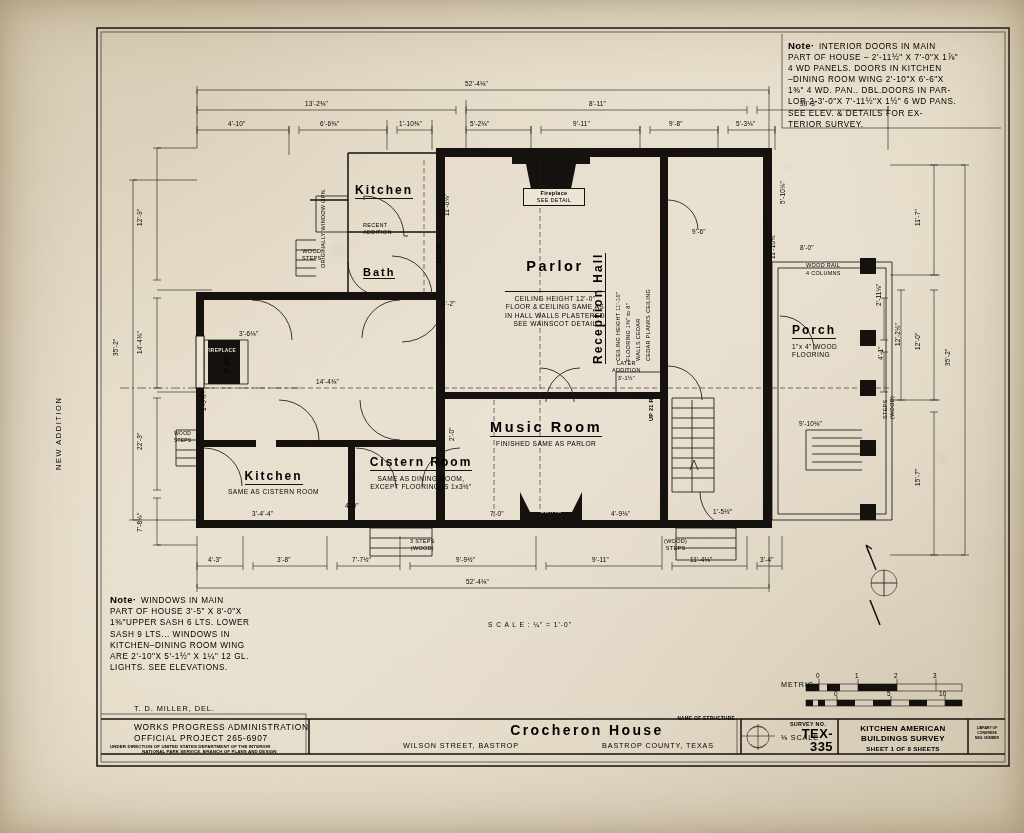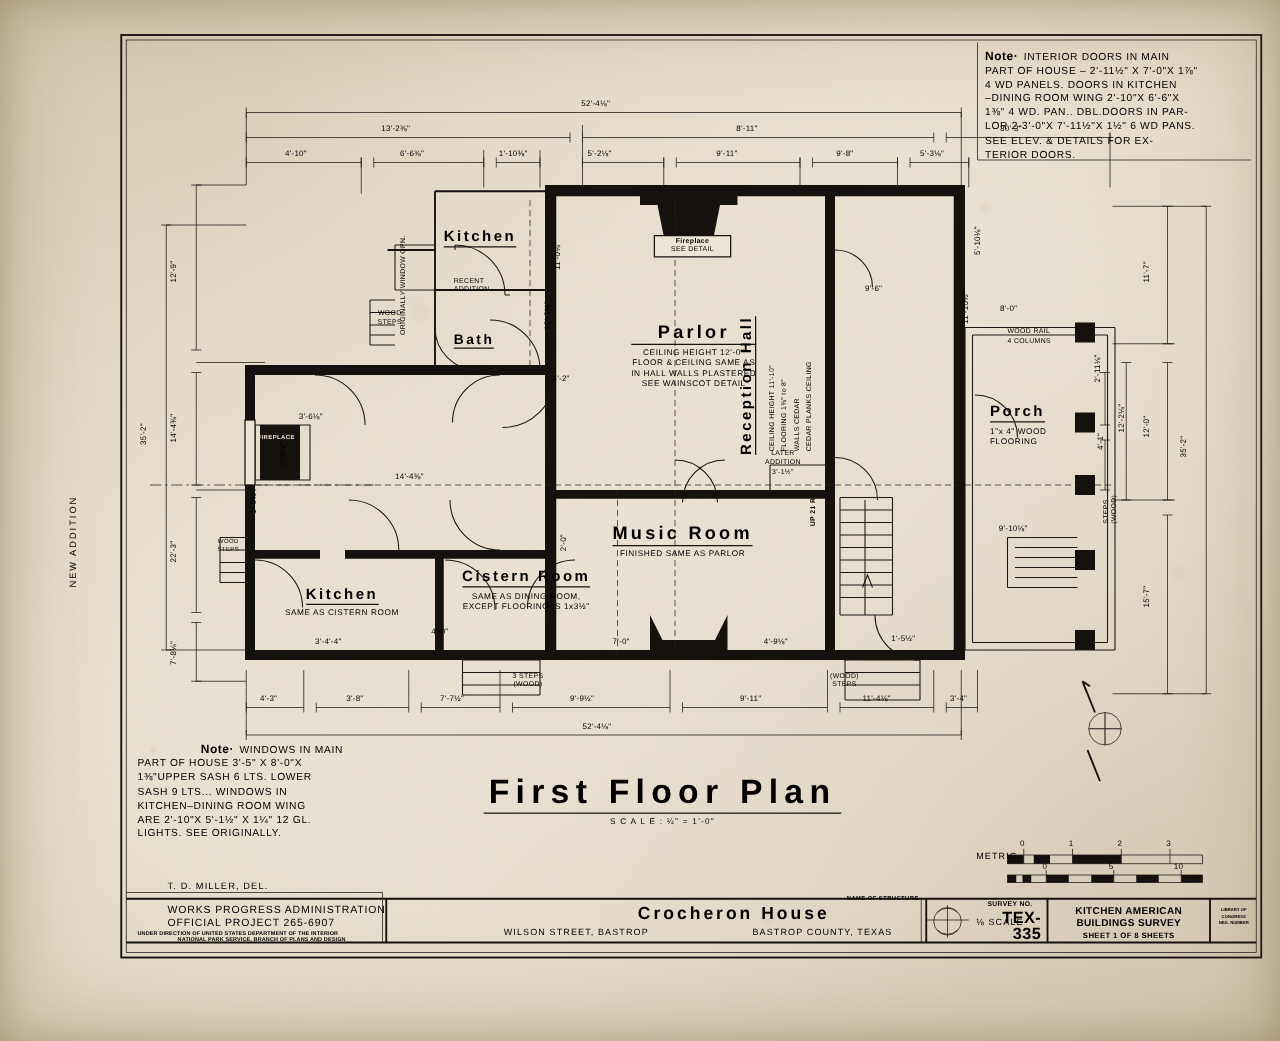--- a/index.html
+++ b/index.html
@@ -222,38 +222,38 @@
     <div style="line-height:11.1px;">
       <span class="noteb">Note·</span>
       <span class="note">INTERIOR DOORS IN MAIN</span>
     </div>
     <div class="note" style="line-height:11.1px;">PART OF HOUSE – 2'-11½" X 7'-0"X 1⅞"</div>
     <div class="note" style="line-height:11.1px;">4 WD PANELS.  DOORS IN KITCHEN</div>
     <div class="note" style="line-height:11.1px;">–DINING ROOM WING  2'-10"X 6'-6"X</div>
     <div class="note" style="line-height:11.1px;">1⅜"  4 WD. PAN.. DBL.DOORS IN PAR-</div>
     <div class="note" style="line-height:11.1px;">LOR  2-3'-0"X 7'-11½"X 1½"  6 WD PANS.</div>
     <div class="note" style="line-height:11.1px;">SEE ELEV. &amp; DETAILS FOR EX-</div>
-    <div class="note" style="line-height:11.1px;">TERIOR DOORS.</div>
+    <div class="note" style="line-height:11.1px;">TERIOR SURVEY.</div>
   </div>
 
   <div style="position:absolute;left:110px;top:592px;width:215px;">
-    <div style="line-height:11.2px;text-align:center;">
+    <div style="line-height:11.2px;">
       <span class="noteb">Note·</span>
       <span class="note">WINDOWS IN MAIN</span>
     </div>
     <div class="note" style="line-height:11.2px;">PART OF HOUSE  3'-5" X 8'-0"X</div>
     <div class="note" style="line-height:11.2px;">1⅜"UPPER SASH 6 LTS.  LOWER</div>
     <div class="note" style="line-height:11.2px;">SASH 9 LTS... WINDOWS IN</div>
     <div class="note" style="line-height:11.2px;">KITCHEN–DINING ROOM WING</div>
     <div class="note" style="line-height:11.2px;">ARE  2'-10"X 5'-1½" X 1¼"  12 GL.</div>
-    <div class="note" style="line-height:11.2px;">LIGHTS.  SEE ORIGINALLY.</div>
+    <div class="note" style="line-height:11.2px;">LIGHTS.  SEE ELEVATIONS.</div>
   </div>
 
   <div style="position:absolute;left:505px;top:258px;text-align:center;">
-    <div class="room" style="border-bottom:1.6px solid #17140f;padding-bottom:1px;">Parlor</div>
+    <div class="room" style="border-bottom:1.6px solid #17140f;padding-bottom:17px;">Parlor</div>
     <div class="sub" style="margin-top:3px;line-height:8.4px;">CEILING HEIGHT 12'-0"</div>
     <div class="sub" style="line-height:8.4px;">FLOOR &amp; CEILING SAME AS</div>
     <div class="sub" style="line-height:8.4px;">IN HALL    WALLS PLASTERED</div>
     <div class="sub" style="line-height:8.4px;">SEE WAINSCOT DETAIL</div>
   </div>
 
 
   <div style="position:absolute;left:490px;top:418px;text-align:center;">
     <div class="room" style="border-bottom:1.6px solid #17140f;display:inline-block;padding-bottom:1px;">Music Room</div>
     <div class="sub" style="margin-top:3px;line-height:8.4px;">FINISHED SAME AS PARLOR</div>
@@ -408,21 +408,20 @@
   <div class="dim" style="position:absolute;left:908px;top:320px;width:12px;height:40px;transform:rotate(-90deg);transform-origin:6px 20px;white-space:nowrap;">12'-2⅛"</div>
   <div class="dim" style="position:absolute;left:887px;top:282px;width:12px;height:36px;transform:rotate(-90deg);transform-origin:6px 18px;white-space:nowrap;">2'-11⅛"</div>
   <div class="dim" style="position:absolute;left:889px;top:336px;width:12px;height:36px;transform:rotate(-90deg);transform-origin:6px 18px;white-space:nowrap;">4'-1"</div>
   <div class="dim" style="position:absolute;left:457px;top:420px;width:12px;height:30px;transform:rotate(-90deg);transform-origin:6px 15px;white-space:nowrap;">2'-0"</div>
   <div class="dim" style="position:absolute;left:345px;top:502px;">4'-0"</div>
   <div class="dim" style="position:absolute;left:713px;top:508px;">1'-5½"</div>
   <div class="dim" style="position:absolute;left:799px;top:420px;">9'-10⅛"</div>
   <div class="dim" style="position:absolute;left:252px;top:510px;">3'-4'-4"</div>
 
   <div style="position:absolute;left:330px;top:618px;text-align:center;width:400px;">
-    <div class="title" style="border-bottom:1.8px solid #17140f;display:inline-block;padding:0 4px 1px 4px;">First Floor Plan</div>
     <div class="tiny" style="margin-top:3px;font-size:6.6px;letter-spacing:1px;">S C A L E :    ¼" = 1'-0"</div>
   </div>
 
   <div class="tb" style="position:absolute;left:757px;top:680px;font-size:7.2px;">METRIC</div>
   <div class="tb" style="position:absolute;left:757px;top:696px;font-size:7.2px;margin-top:37px;">⅛ SCALE</div>
   <div class="dim" style="position:absolute;left:816px;top:672px;">0</div>
   <div class="dim" style="position:absolute;left:855px;top:672px;">1</div>
   <div class="dim" style="position:absolute;left:894px;top:672px;">2</div>
   <div class="dim" style="position:absolute;left:933px;top:672px;">3</div>
   <div class="dim" style="position:absolute;left:834px;top:690px;">0</div>

